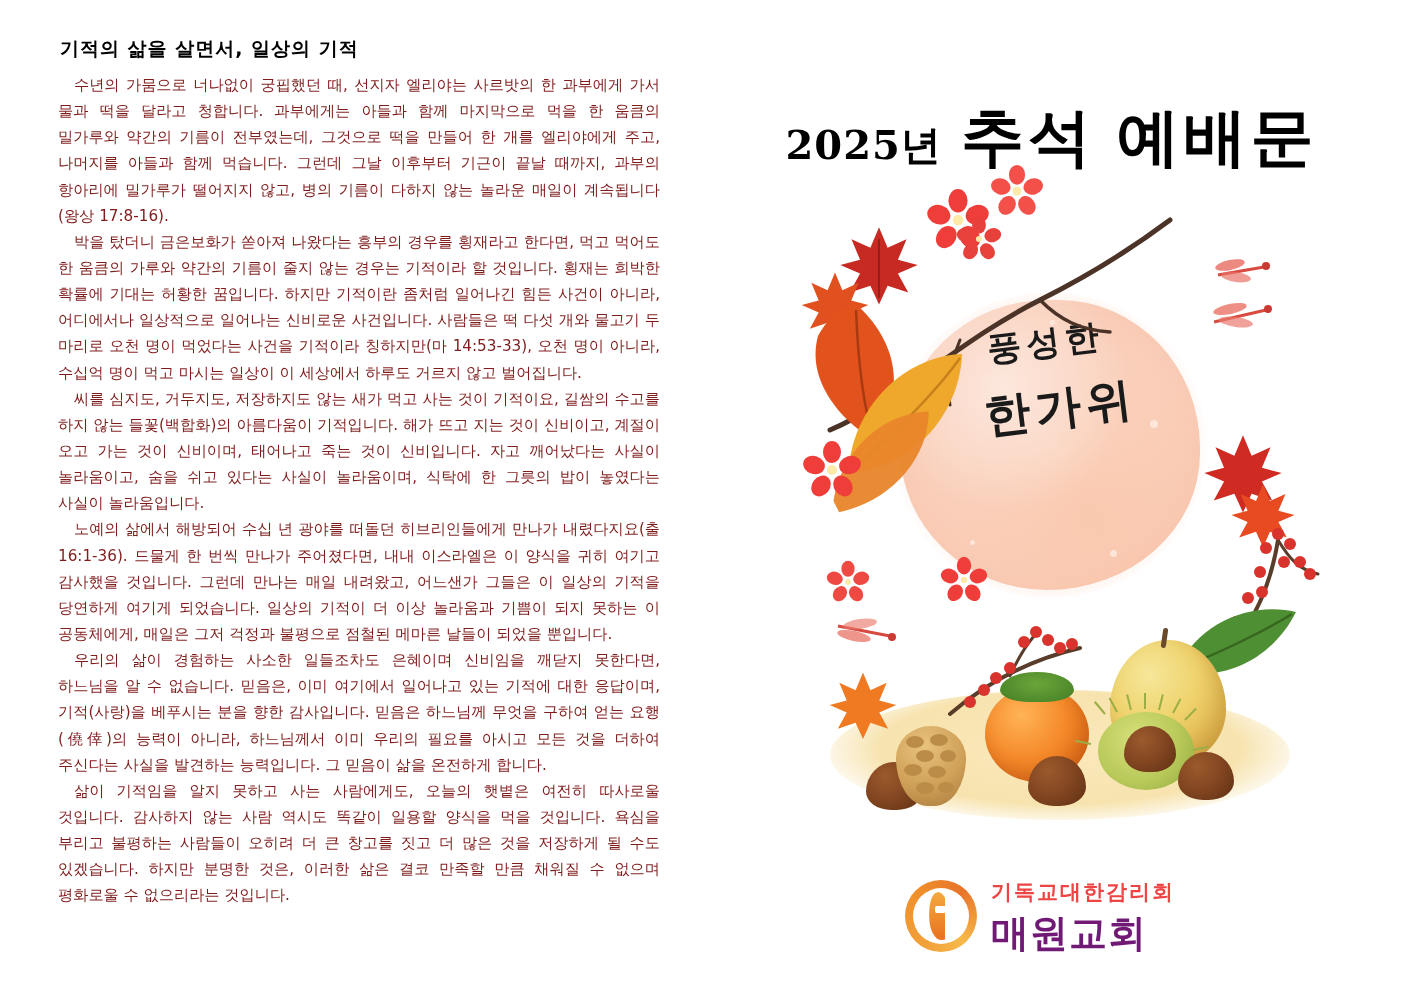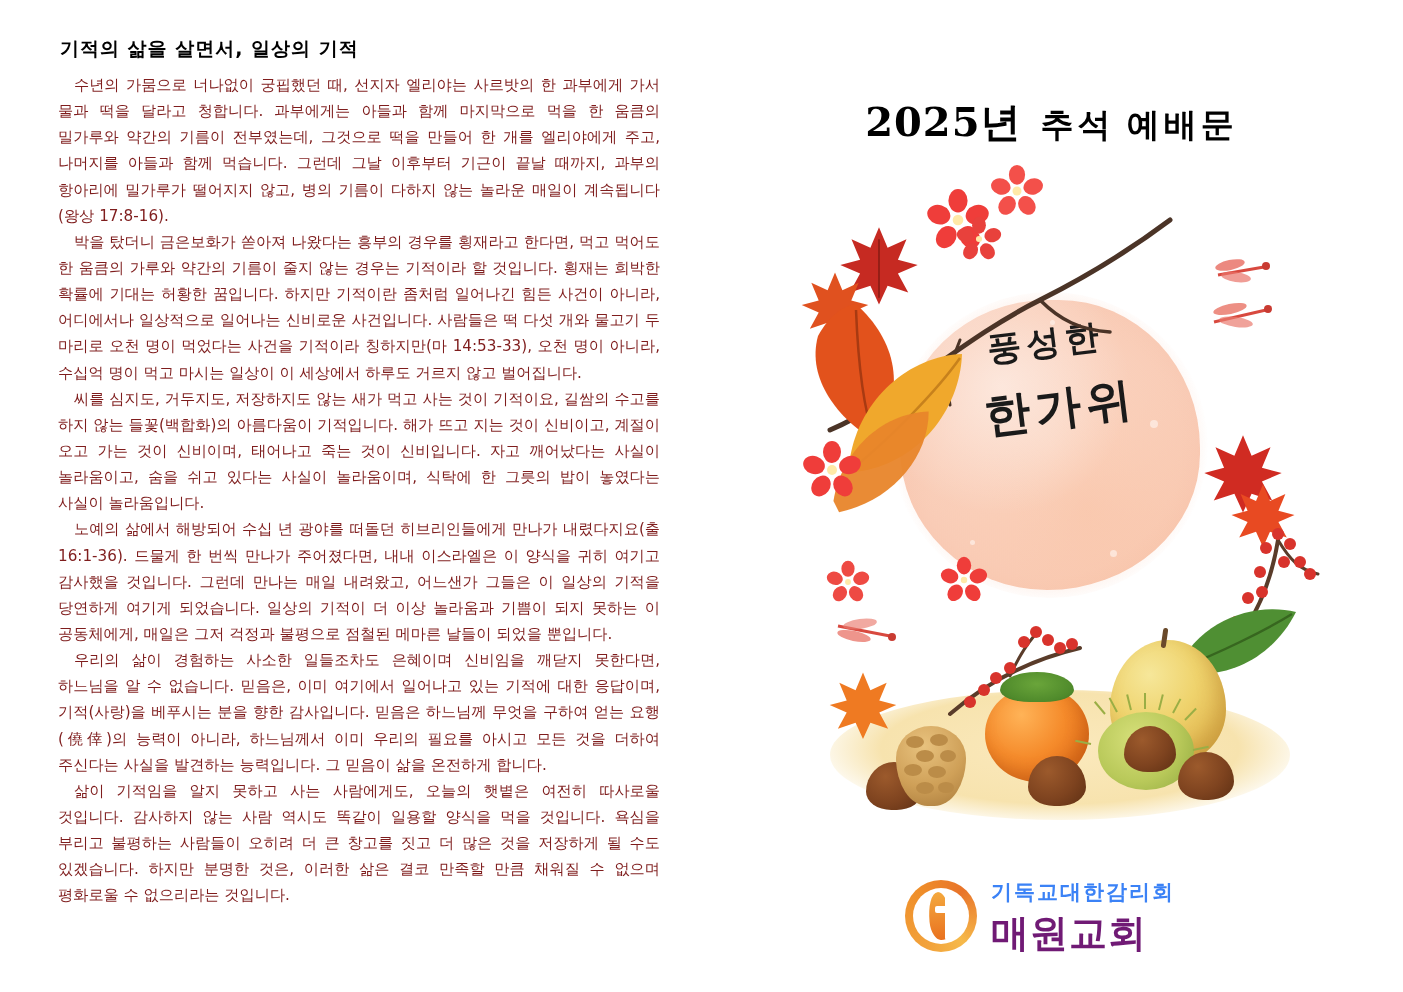--- a/index.html
+++ b/index.html
@@ -60,25 +60,25 @@
     text-align: center;
     white-space: nowrap;
   }
   .poster-title .yr {
     font-size: 40px;
     font-weight: bold;
     letter-spacing: 1px;
     font-family: "DejaVu Serif", "Liberation Serif", serif;
   }
   .poster-title .main {
-    font-size: 33px;
+    font-size: 63px;
     font-weight: bold;
     letter-spacing: 4px;
     margin-left: 14px;
-    font-family: Liberation Serif, serif;
+    font-family: Liberation Sans, sans-serif;
   }
   
   .blob {
     position: absolute;
     left: 200px; top: 300px;
     width: 300px; height: 290px;
     border-radius: 50% 48% 52% 50% / 50% 52% 48% 50%;
     background:
       radial-gradient(circle at 34% 30%, rgba(255,255,255,.75) 0%, rgba(255,255,255,0) 45%),
       radial-gradient(circle at 62% 72%, rgba(249,186,150,.55) 0%, rgba(249,186,150,0) 55%),
@@ -175,21 +175,21 @@
   .logo-mark .flame {
     position:absolute; left:24px; top:12px; width:22px; height:48px;
     background:linear-gradient(#f4a93e,#e9711f);
     border-radius: 50% 50% 45% 45% / 60% 60% 40% 40%;
     transform: rotate(-6deg);
   }
   .logo-mark .cross-v { position:absolute; left:40px; top:14px; width:7px; height:46px; background:#fff; border-radius:2px;}
   .logo-mark .cross-h { position:absolute; left:30px; top:26px; width:27px; height:7px; background:#fff; border-radius:2px;}
   .logo-text { position:absolute; left:86px; top:0; }
   .logo-text .denom {
-    font-size: 21px; letter-spacing: 2px; color:#3b82f6; font-weight:600;
+    font-size: 21px; letter-spacing: 2px; color:#ef4444; font-weight:600;
     font-family:"DejaVu Sans","Liberation Sans",sans-serif;
     text-align:center;
   }
   .logo-text .church {
     font-size: 38px; letter-spacing: 1px; color:#701a75; font-weight:bold; margin-top:2px;
     font-family:"DejaVu Sans","Liberation Sans",sans-serif;
   }
 </style>
 </head>
 <body>

